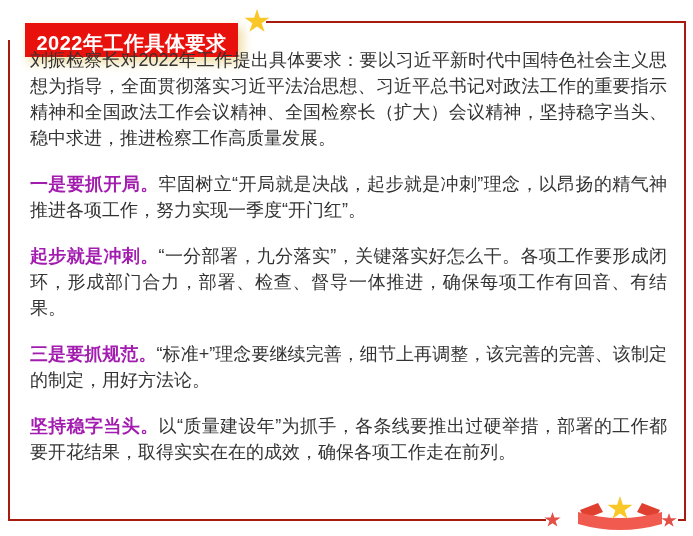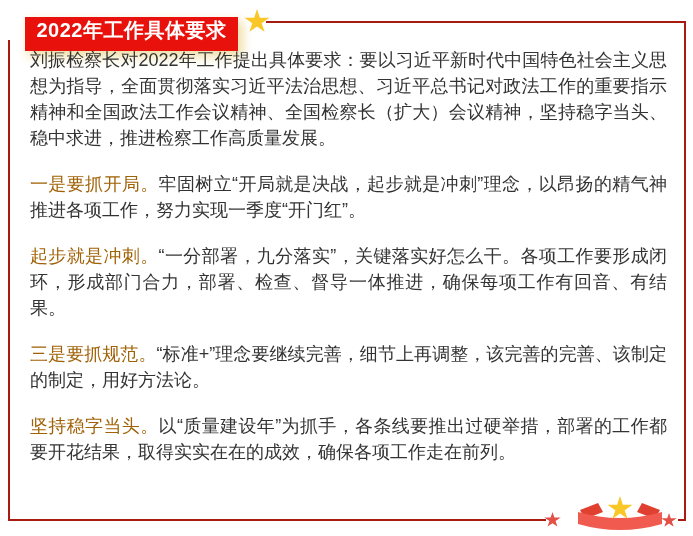--- a/index.html
+++ b/index.html
@@ -9,22 +9,22 @@
   }
   
   .rule{position:absolute;background:#a81c0f;}
   .rule-top{left:266px;top:21px;width:420px;height:2px;}
   .rule-right{left:684px;top:21px;width:2px;height:500px;}
   .rule-left{left:8px;top:40px;width:2px;height:481px;}
   .rule-bottom-a{left:8px;top:519px;width:538px;height:2px;}
   .rule-bottom-b{left:678px;top:519px;width:8px;height:2px;}
   
   .banner{
-    position:absolute;left:25px;top:17px;width:213px;height:34px;
-    background:#e8110c;display:flex;align-items:flex-start;justify-content:center;
+    position:absolute;left:25px;top:23px;width:213px;height:34px;
+    background:#e8110c;display:flex;align-items:flex-end;justify-content:center;
     box-shadow:4px 5px 10px 1px #f0dfa8;
   }
   .banner span{
     color:#ffffff;font-size:20px;font-weight:bold;letter-spacing:0.5px;white-space:nowrap;
   }
   
   .star{
     position:absolute;
     clip-path:polygon(50% 0%,61% 35%,98% 35%,68% 57%,79% 91%,50% 70%,21% 91%,32% 57%,2% 35%,39% 35%);
   }
@@ -33,21 +33,21 @@
   .star-small-2{left:661px;top:513px;width:16px;height:15px;background:#e25048;}
   .star-ribbon{left:607px;top:496px;width:26px;height:25px;background:#f9c727;z-index:3;}
   .ribbon{position:absolute;left:576px;top:498px;width:88px;height:34px;z-index:2;}
   
   .content{
     position:absolute;left:30px;top:47px;width:637px;
     color:#333333;font-size:18px;line-height:26px;text-align:justify;
   }
   .content p{margin:0 0 20px 0;}
   .content p:last-child{margin-bottom:0;}
-  .point-label{font-weight:normal;color:#a16207;}
+  .point-label{font-weight:bold;color:#a21caf;}
 </style>
 </head>
 <body>
 
 <div class="stage">
 
   <div class="rule rule-top"></div>
   <div class="rule rule-right"></div>
   <div class="rule rule-left"></div>
   <div class="rule rule-bottom-a"></div>

